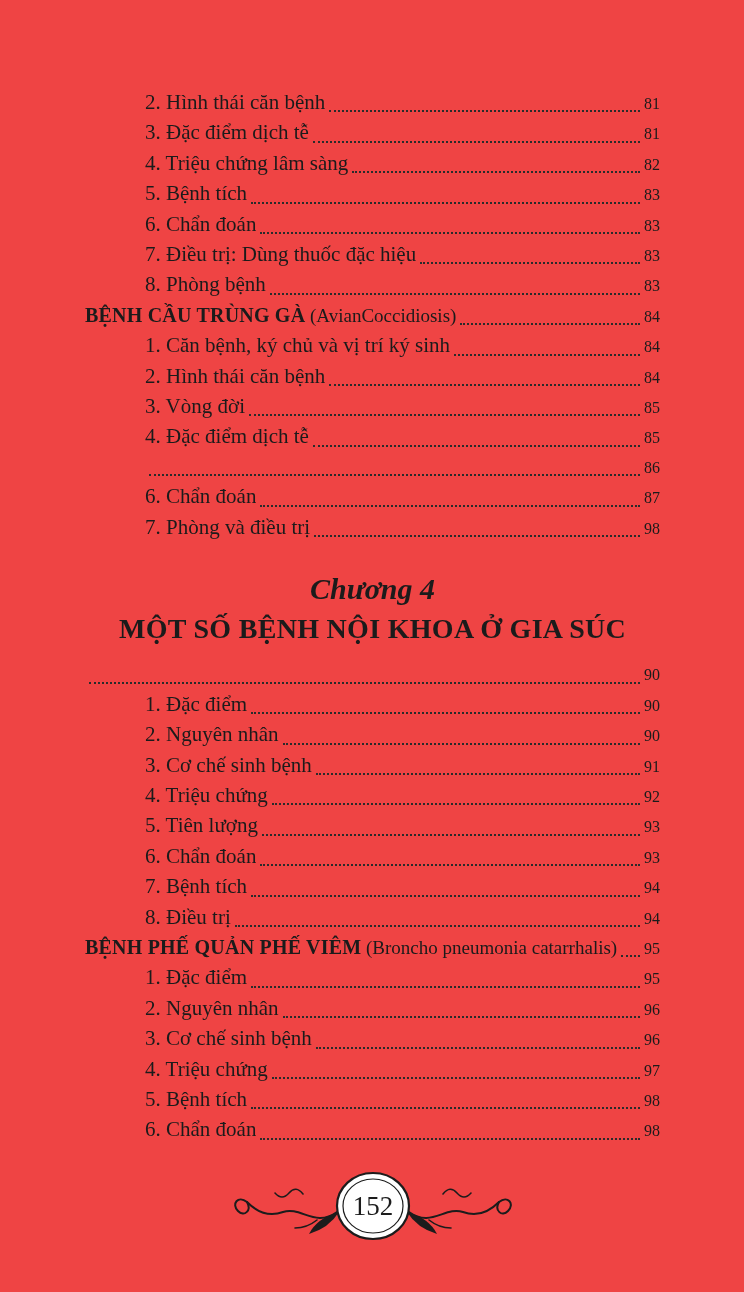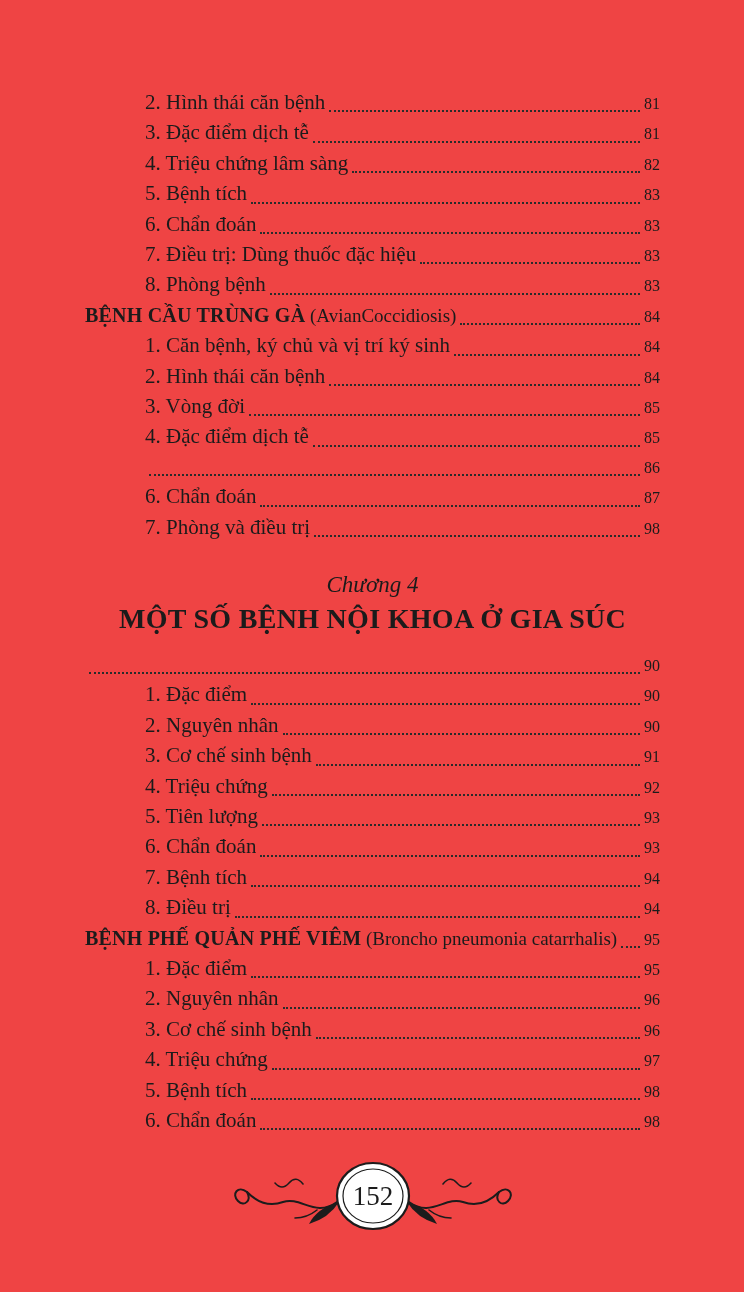--- a/index.html
+++ b/index.html
@@ -35,22 +35,22 @@
     flex: 1 1 auto;
     min-width: 12px;
     align-self: flex-end;
     height: 0;
     margin: 0 4px 6px 4px;
     border-bottom: 2px dotted #2b2b2b;
   }
   .toc-page { flex: 0 0 auto; font-size: 16px; }
   .chapter { text-align: center; margin: 26px 0 13px 0; }
   .chapter-kicker {
-    font-size: 23px;
-    font-weight: 400;
+    font-size: 30px;
+    font-weight: 700;
     font-style: italic;
     line-height: 1.35;
   }
   .chapter-title {
     font-size: 28px;
     font-weight: 700;
     line-height: 1.35;
     letter-spacing: 0.3px;
   }
   .ornament-wrap { text-align: center; margin-top: 16px; }

